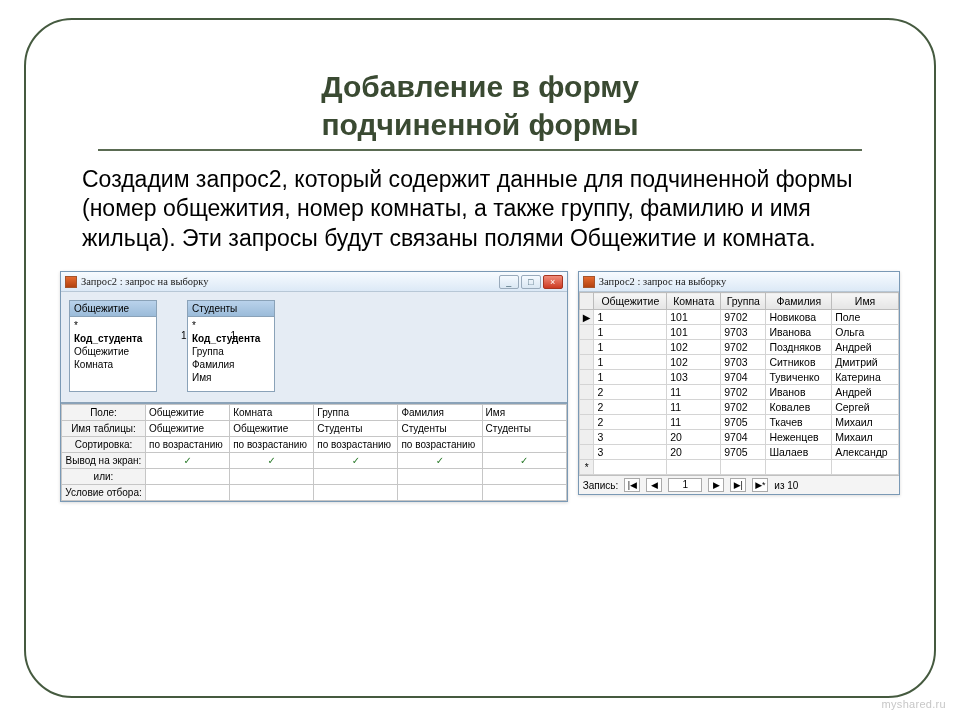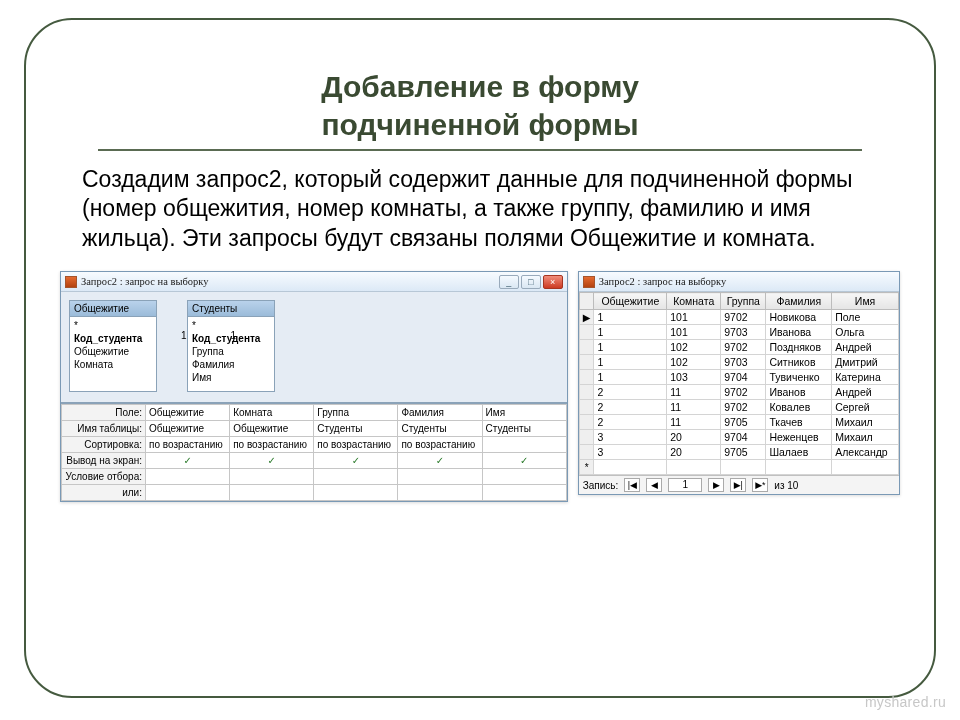--- a/index.html
+++ b/index.html
@@ -92,21 +92,21 @@
   .dg td, .dg th {
     border: 1px solid #c6c6c6;
     padding: 1px 3px;
     font-size: 10px;
     height: 16px;
     white-space: nowrap;
     overflow: hidden;
   }
   .dg .rowlbl {
     background: #f3f3f3;
-    text-align: right;
+    text-align: center;
     width: 84px;
   }
   .dg .chk { text-align: center; color:#2a7a2a; }
   
   .win-right { width: 330px; }
   .ds { width: 100%; border-collapse: collapse; }
   .ds th {
     background: linear-gradient(#f6f6f6,#e5e5e5);
     border: 1px solid #bcbcbc;
     font-weight: normal;
@@ -126,21 +126,21 @@
     background: #f4f4f4;
     padding: 2px 4px;
     font-size: 10px;
     gap: 6px;
   }
   .nav-bar .nbtn { width: 16px; height: 14px; border:1px solid #aaa; background:#fff; display:flex;align-items:center;justify-content:center;font-size:9px;}
   .nav-bar .ninput { width: 34px; height: 14px; border:1px solid #aaa; background:#fff; text-align:center; font-size:10px; line-height:12px;}
   .watermark {
     position: absolute;
     right: 14px; bottom: 10px;
-    font-size: 14px; color: #c7c7c7;
+    font-size: 11px; color: #c7c7c7;
     letter-spacing: .3px;
   }
 </style>
 </head>
 <body>
 
 <div class="slide-frame">
 
   <div class="title-block">
     <div>Добавление в форму</div>
@@ -226,29 +226,29 @@
           </tr>
           <tr>
             <td class="rowlbl">Вывод на экран:</td>
             <td class="chk">✓</td>
             <td class="chk">✓</td>
             <td class="chk">✓</td>
             <td class="chk">✓</td>
             <td class="chk">✓</td>
           </tr>
           <tr>
+            <td class="rowlbl">или:</td>
+            <td></td>
+                <td></td>
+                <td></td>
+                <td></td>
+                <td></td>
+          </tr>
+          <tr>
             <td class="rowlbl">Условие отбора:</td>
-            <td></td>
-                <td></td>
-                <td></td>
-                <td></td>
-                <td></td>
-          </tr>
-          <tr>
-            <td class="rowlbl">или:</td>
             <td></td>
                 <td></td>
                 <td></td>
                 <td></td>
                 <td></td>
           </tr>
         </tbody>
           </table>
       </div>
     </div>

